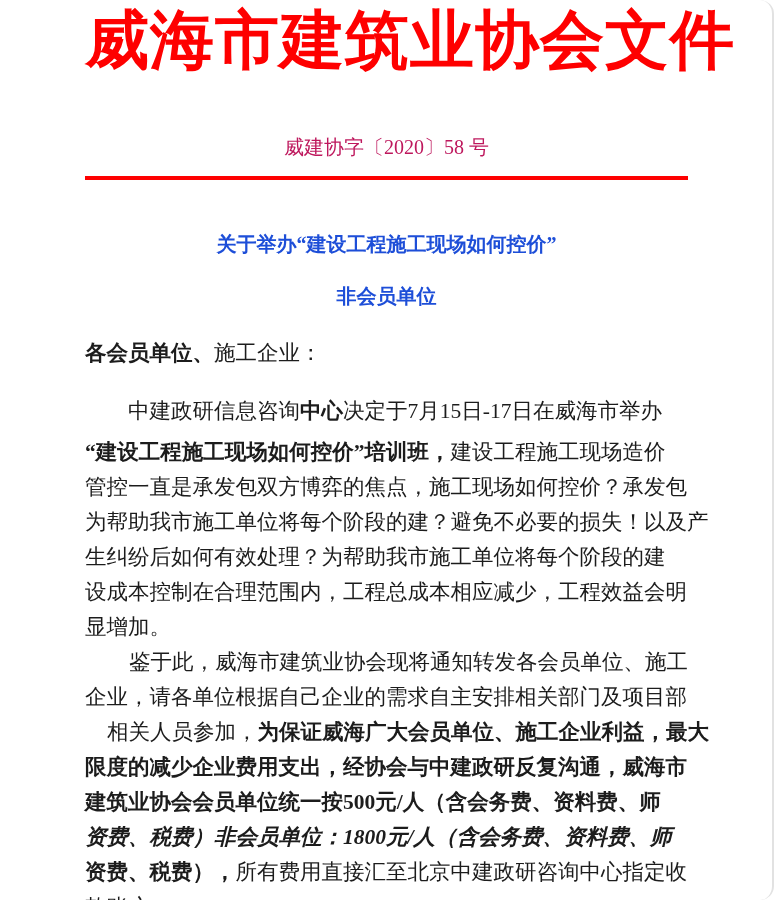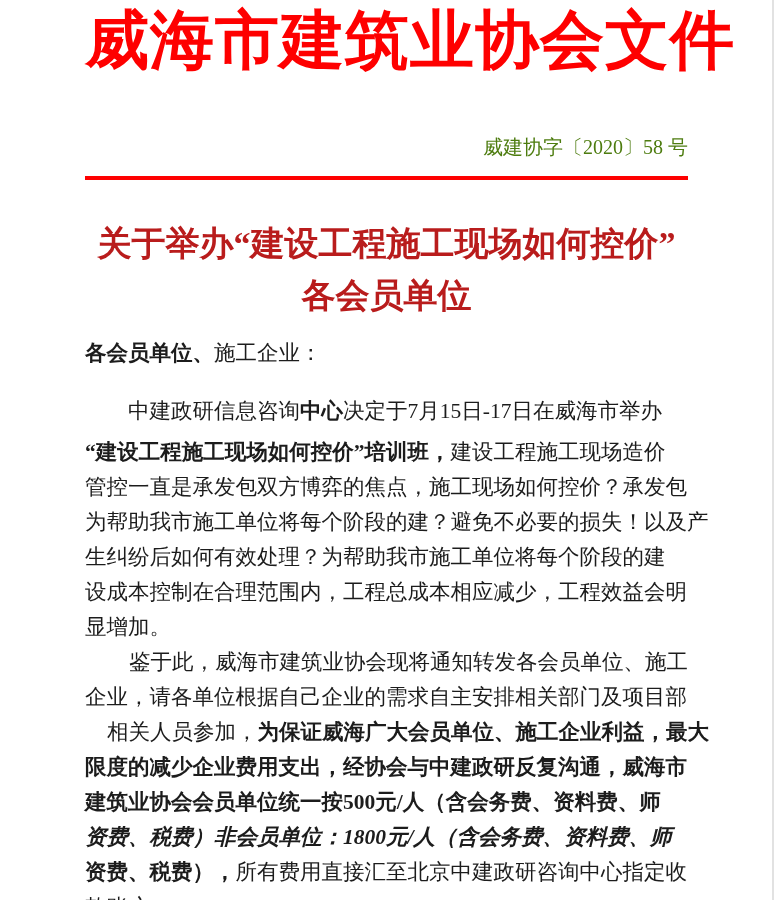--- a/index.html
+++ b/index.html
@@ -10,52 +10,53 @@
   .page {
     position: relative;
     width: 774px;
     height: 900px;
     background: #ffffff;
     overflow: hidden;
     box-sizing: border-box;
     border-right: 2px solid #e2e2e2;
     font-family: "Liberation Serif", "DejaVu Serif", serif;
     color: #1c1c1c;
+    border-radius: 14px;
   }
   .inner {
     padding: 4px 84px 0 85px; 
   }
   .org-title {
     font-size: 64px;
     line-height: 74px;
     font-weight: 900;
     color: #fe0000;
     text-align: center;
     letter-spacing: 1px;
     white-space: nowrap;
   }
   .doc-number {
     margin-top: 56px;
     font-size: 20px;
     line-height: 26px;
-    text-align: right;
-    color: #4d7c0f;
+    text-align: center;
+    color: #be185d;
   }
   .red-rule {
     margin-top: 16px;
     height: 4px;
     background: #fe0000;
   }
   .doc-title {
     margin-top: 38px;
-    font-size: 34px;
+    font-size: 20px;
     line-height: 52px;
     font-weight: bold;
     text-align: center;
-    color: #b91c1c;
+    color: #1d4ed8;
   }
   .doc-body {
     margin-top: 14px;
     font-size: 21.5px;
     color: #1c1c1c;
   }
   .line {
     line-height: 35px;
     white-space: nowrap;
     text-align: left;
@@ -73,21 +74,21 @@
   <div class="inner">
 
     <div class="org-title">威海市建筑业协会文件</div>
 
     <div class="doc-number">威建协字〔2020〕58 号</div>
 
     <div class="red-rule"></div>
 
     <div class="doc-title">
       <div>关于举办“建设工程施工现场如何控价”</div>
-      <div>各会员单位</div>
+      <div>非会员单位</div>
     </div>
 
     <div class="doc-body" id="doc-body">
         <div class="line salutation"><span class="b">各会员单位、</span><span class="r">施工企业：</span></div>
         <div class="para">
           <div class="line j ind" style="letter-spacing: 0px;"><span class="r">中建政研信息咨询</span><span class="b">中心</span><span class="r">决定于7月15日-17日在威海市举办</span></div>
           <div class="line j" style="letter-spacing: 0px; margin-top: 6px;"><span class="b">“建设工程施工现场如何控价”培训班，</span><span class="r">建设工程施工现场造价</span></div>
           <div class="line j" style="letter-spacing: 0px;"><span class="r">管控一直是承发包双方博弈的焦点，施工现场如何控价？承发包</span></div>
           <div class="line j" style="letter-spacing: 0px;"><span class="r">为帮助我市施工单位将每个阶段的建？避免不必要的损失！以及产</span></div>
           <div class="line j" style="letter-spacing: 0px;"><span class="r">生纠纷后如何有效处理？为帮助我市施工单位将每个阶段的建</span></div>

